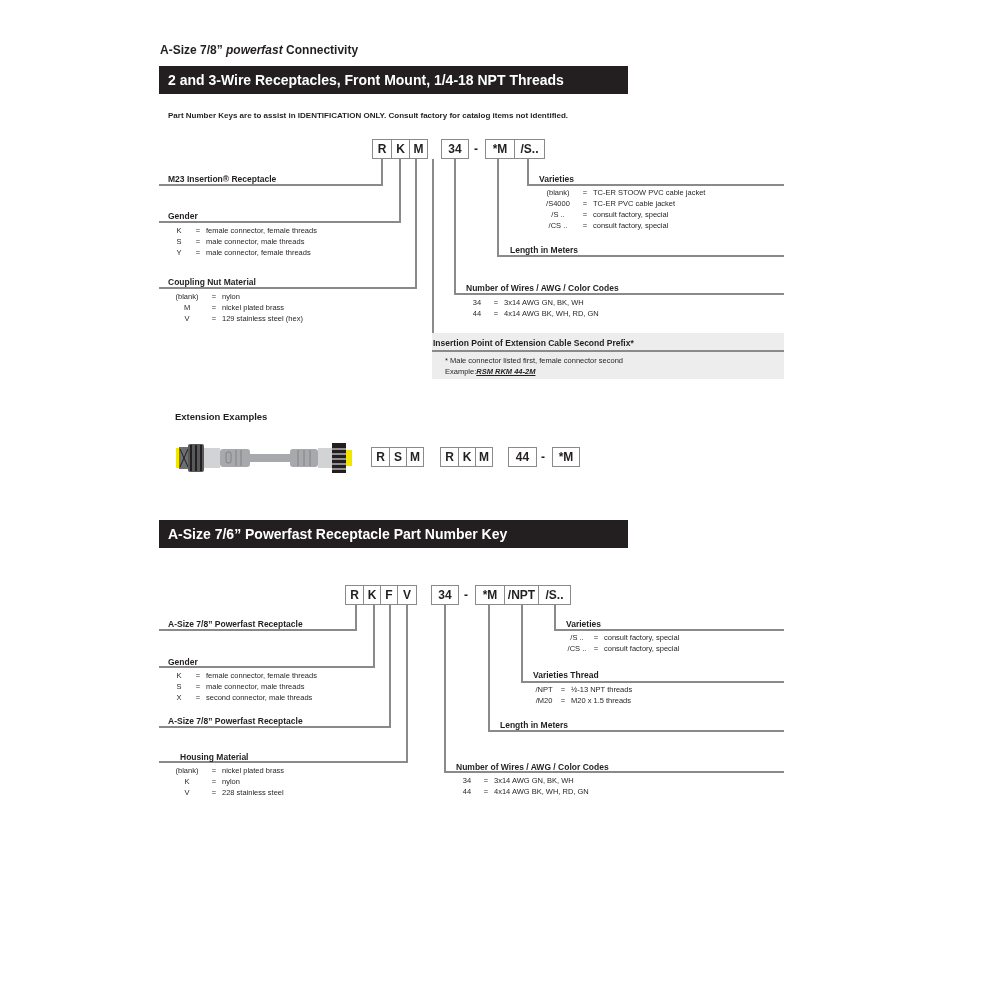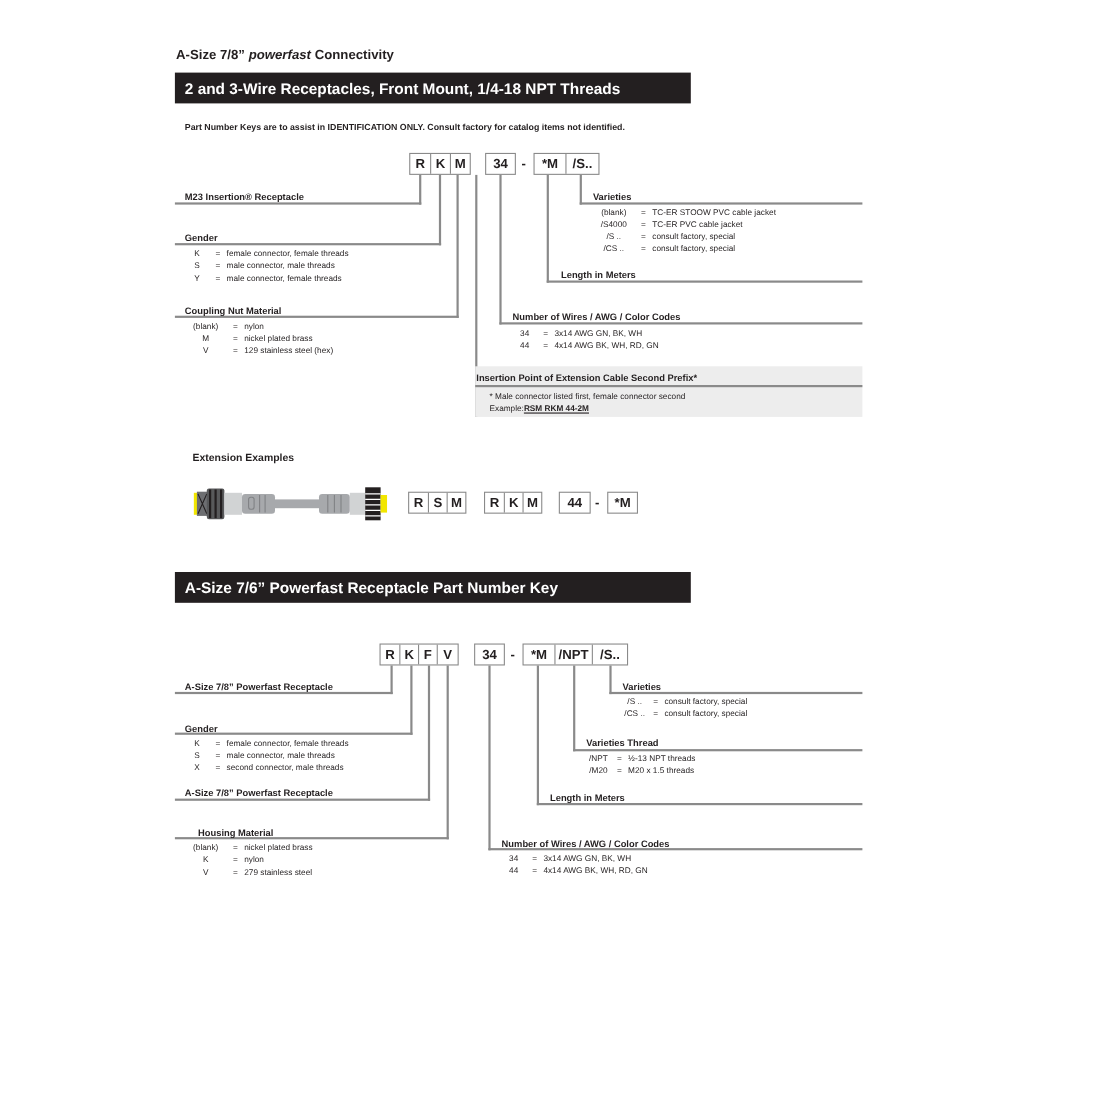--- a/index.html
+++ b/index.html
@@ -17,21 +17,21 @@
     .dash { position: absolute; font-weight: bold; font-size: 12px; line-height: 18px; }
     .vl { position: absolute; width: 2px; background: #8a8a8a; }
     .hl { position: absolute; height: 2px; background: #8a8a8a; }
     .lbl { position: absolute; font-size: 8.5px; font-weight: bold; white-space: nowrap; color: #231f20; }
     .rows { position: absolute; font-size: 7.5px; line-height: 11px; color: #231f20; text-align: center; }
     .row { display: flex; white-space: nowrap; }
     .row .k { width: 22px; }
     .row .k.wide { width: 38px; }
     .row .eq { width: 16px; }
     .shade { position: absolute; background: #ededed; }
-    .ex-link { text-decoration: underline; font-weight: bold; }
+    .ex-link { text-decoration: underline; font-weight: bold; font-style: italic; }
   </style>
 </head>
 <body>
 
 <div class="abs page-title">
   <span>A-Size 7/8” </span><em>powerfast</em><span> Connectivity</span>
 </div>
 
 <div class="banner" style="top:66px;">2 and 3-Wire Receptacles, Front Mount, 1/4-18 NPT Threads</div>
 <div class="abs note">Part Number Keys are to assist in IDENTIFICATION ONLY. Consult factory for catalog items not identified.</div>
@@ -271,21 +271,21 @@
       <span>nickel plated brass</span>
     </div>
   <div class="row">
       <span class="k wide">K</span>
       <span class="eq">=</span>
       <span>nylon</span>
     </div>
   <div class="row">
       <span class="k wide">V</span>
       <span class="eq">=</span>
-      <span>279 stainless steel</span>
+      <span>228 stainless steel</span>
     </div>
 </div>
 
 <div class="lbl" style="left:566px; top:619px;">Varieties</div>
 <div class="rows" style="left:566px; top:632px;">
   <div class="row">
       <span class="k">/S ..</span>
       <span class="eq">=</span>
       <span>consult factory, special</span>
     </div>

